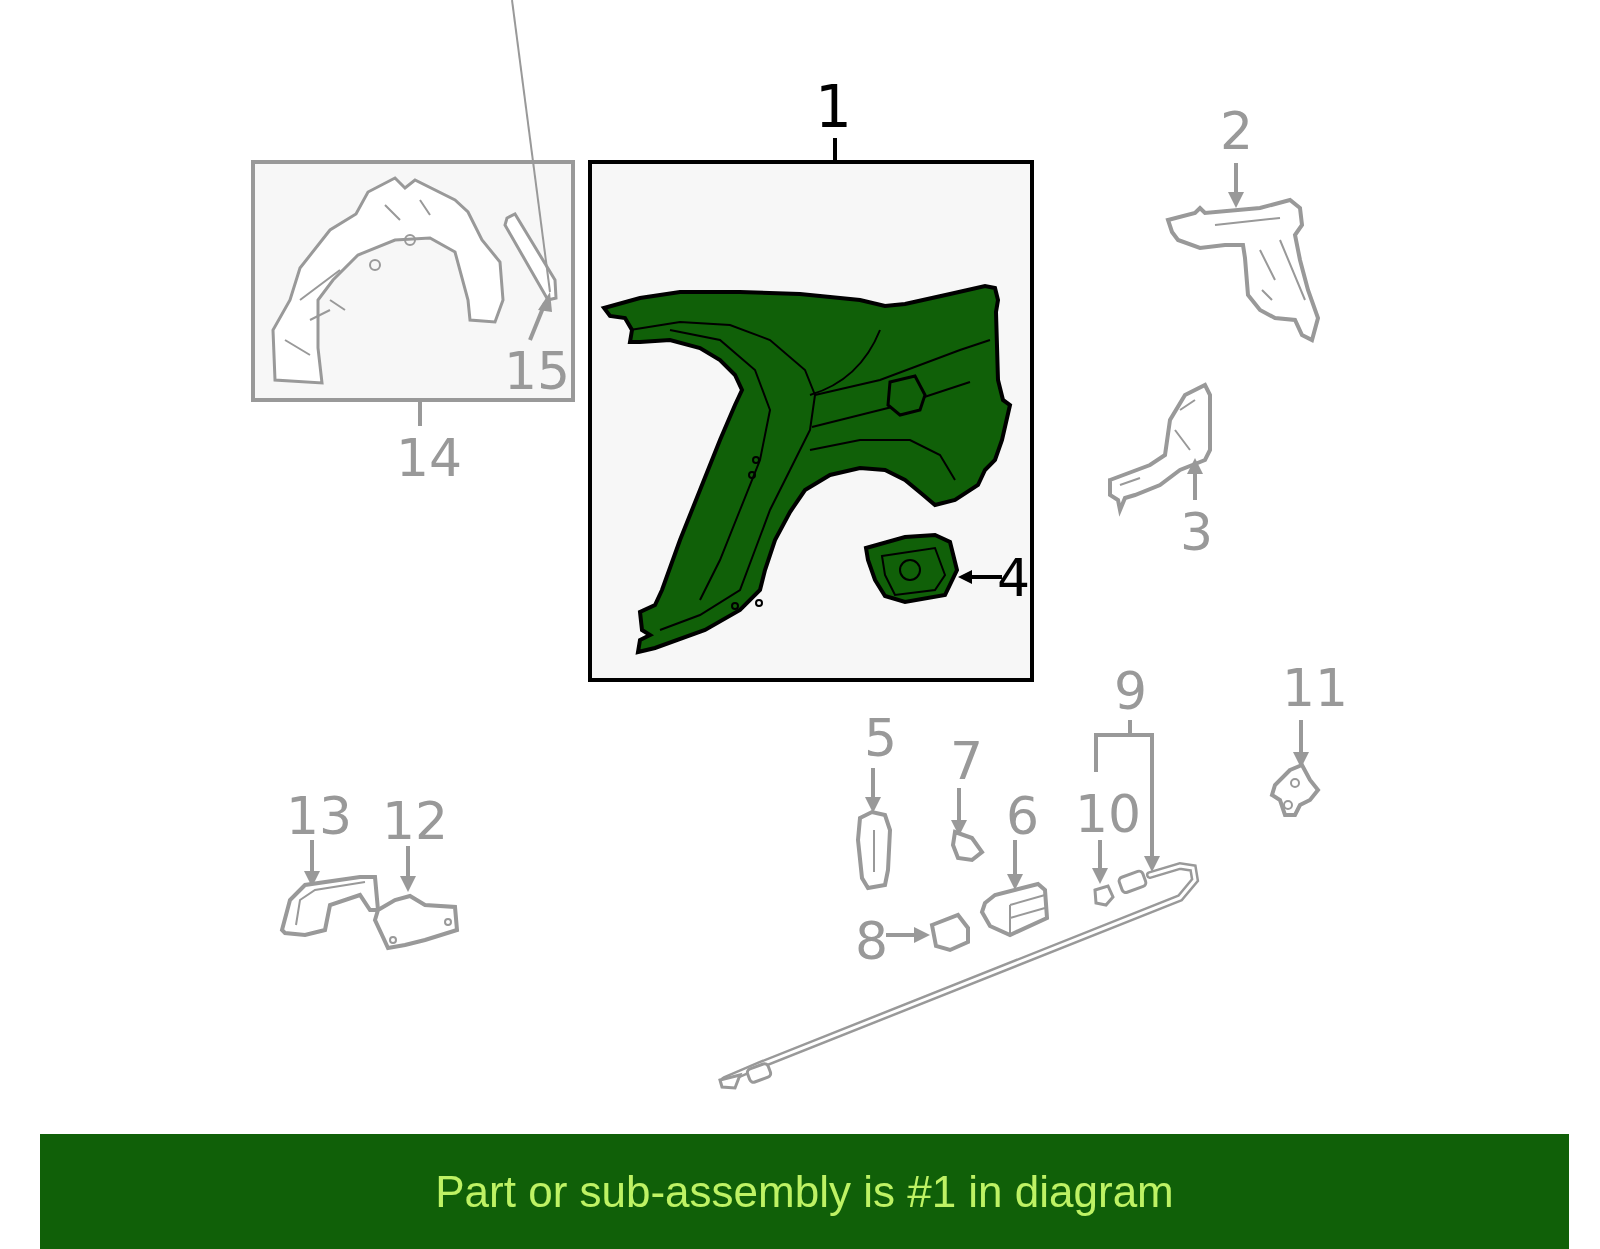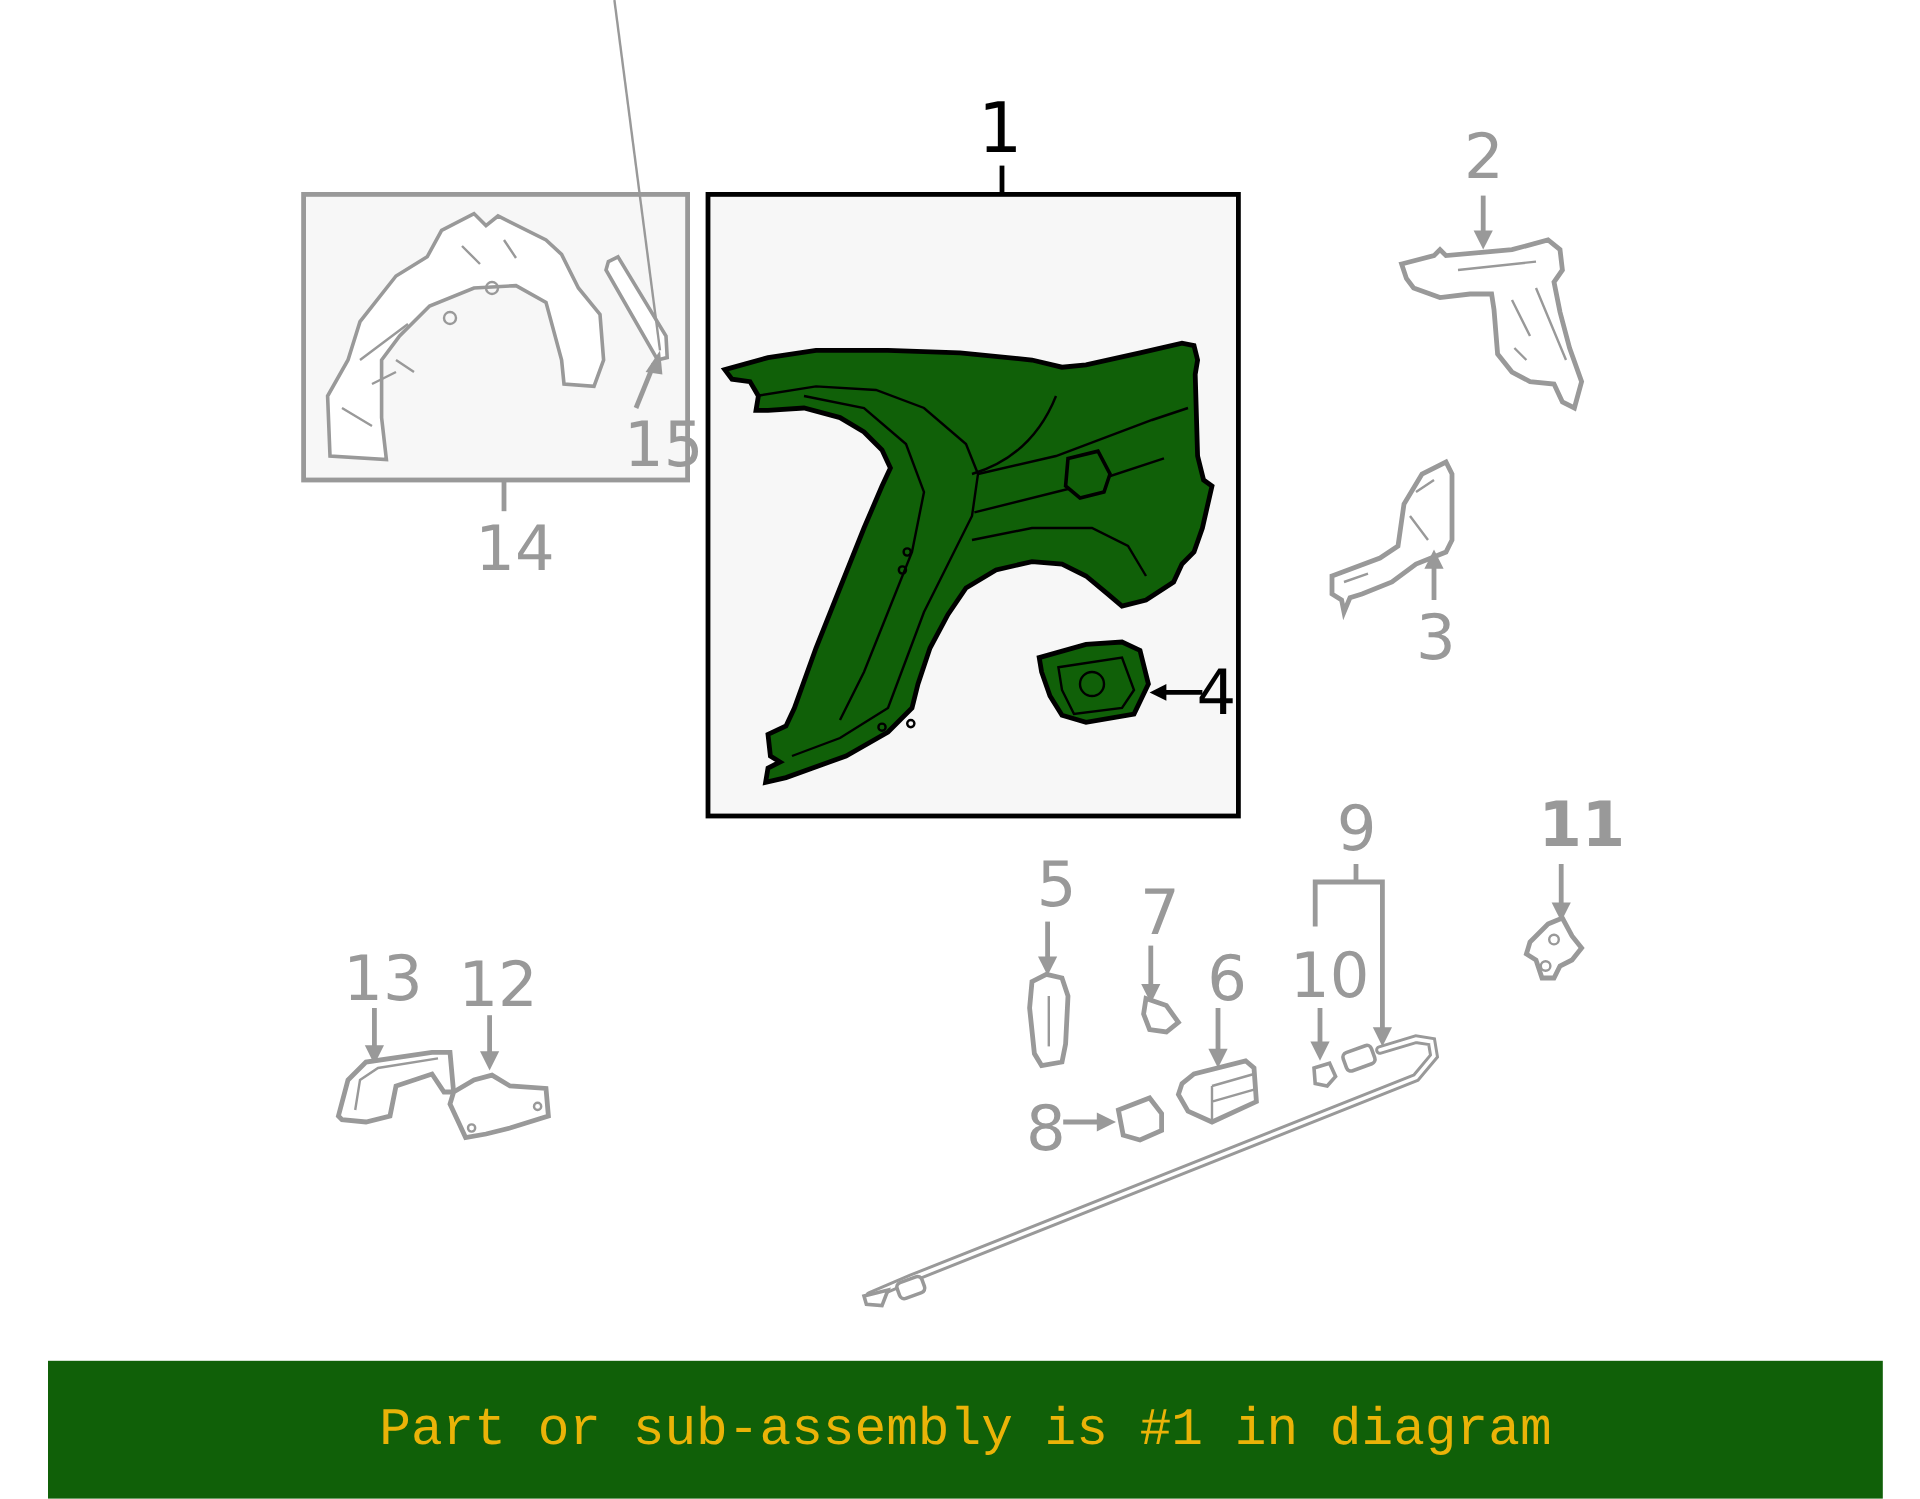--- a/index.html
+++ b/index.html
@@ -1,21 +1,21 @@
 <!DOCTYPE html>
 <html><head>
 <meta charset="utf-8">
 <style>
   html, body { margin: 0; padding: 0; background: #ffffff; }
   body { width: 1600px; height: 1249px; position: relative; overflow: hidden; font-family: "DejaVu Sans", sans-serif; }
   .diagram { position: absolute; left: 0; top: 0; width: 1600px; height: 1249px; }
   .callout { position: absolute; font-family: "DejaVu Sans", sans-serif; font-size: 52px; line-height: 1; color: #999999; }
   .callout.main { color: #000000; }
   .footer { position: absolute; left: 40px; top: 1134px; width: 1529px; height: 115px; background: #106008; display: flex; flex-direction: column; align-items: center; justify-content: center; }
-  .footer .line { font-family: Liberation Mono, monospace; font-size: 44px; line-height: 50px; color: #eab308; text-align: center; }
+  .footer .line { font-family: Liberation Sans, sans-serif; font-size: 44px; line-height: 50px; color: #bef264; text-align: center; }
 </style>
 </head>
 <body>
 
 <div class="diagram">
   <svg width="1600" height="1249" viewBox="0 0 1600 1249">
 
     <g>
       <rect x="253" y="162" width="320" height="238" fill="#f7f7f7" stroke="#999" stroke-width="4"></rect>
       <line x1="420" y1="400" x2="420" y2="426" stroke="#999" stroke-width="4"></line>
@@ -139,22 +139,22 @@
   <span class="callout main" style="left:815px;top:78px;font-size:58px;">1</span>
   <span class="callout" style="left:1220px;top:105px;">2</span>
   <span class="callout" style="left:1180px;top:506px;">3</span>
   <span class="callout main" style="left:997px;top:552px;">4</span>
   <span class="callout" style="left:864px;top:712px;">5</span>
   <span class="callout" style="left:1006px;top:790px;">6</span>
   <span class="callout" style="left:950px;top:735px;">7</span>
   <span class="callout" style="left:855px;top:915px;">8</span>
   <span class="callout" style="left:1114px;top:665px;">9</span>
   <span class="callout" style="left:1075px;top:788px;">10</span>
-  <span class="callout" style="left:1282px;top:662px;font-weight:bold;">11</span>
+  <span class="callout" style="left:1282px;top:662px;">11</span>
   <span class="callout" style="left:382px;top:795px;text-align:right;">12</span>
   <span class="callout" style="left:286px;top:790px;">13</span>
   <span class="callout" style="left:396px;top:432px;text-align:right;">14</span>
-  <span class="callout" style="left:504px;top:345px;margin-left:16px;">15</span>
+  <span class="callout" style="left:504px;top:345px;">15</span>
 </div>
 
 <div class="footer">
   <div class="line">Part or sub-assembly is #1 in diagram</div>
 </div>
 
 </body></html>

